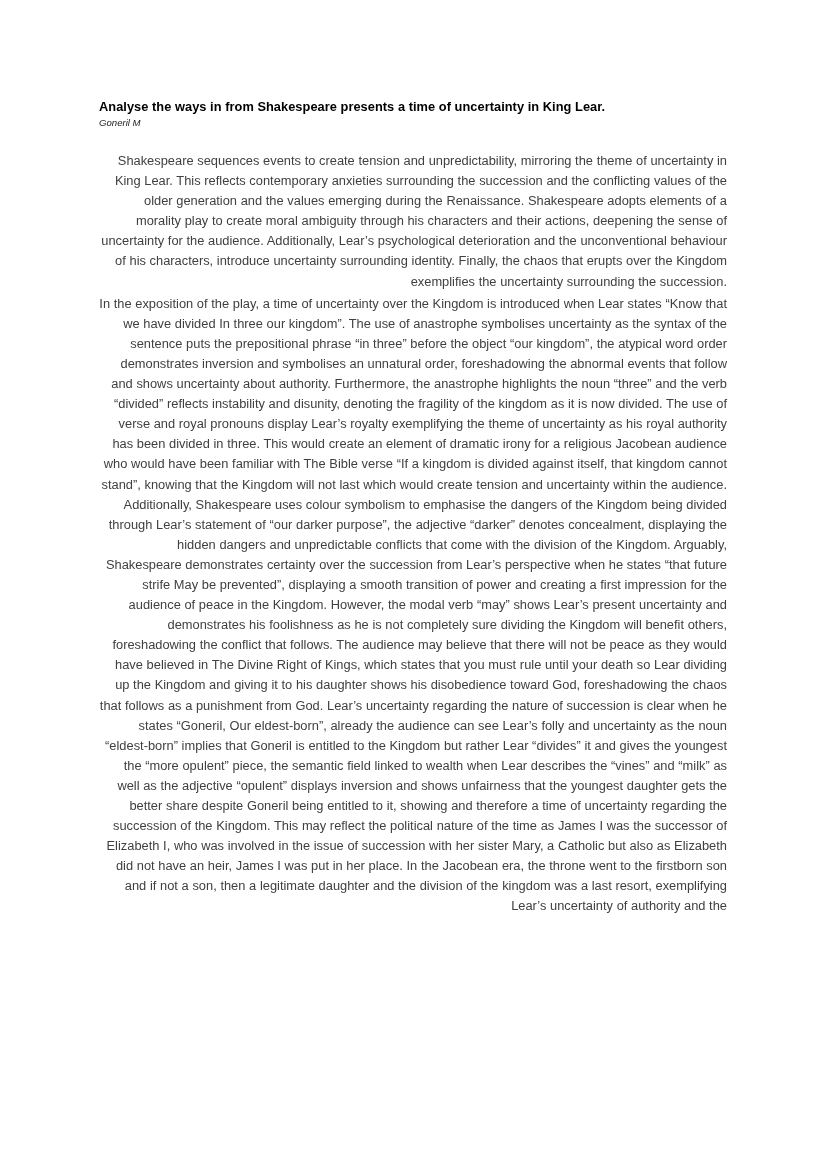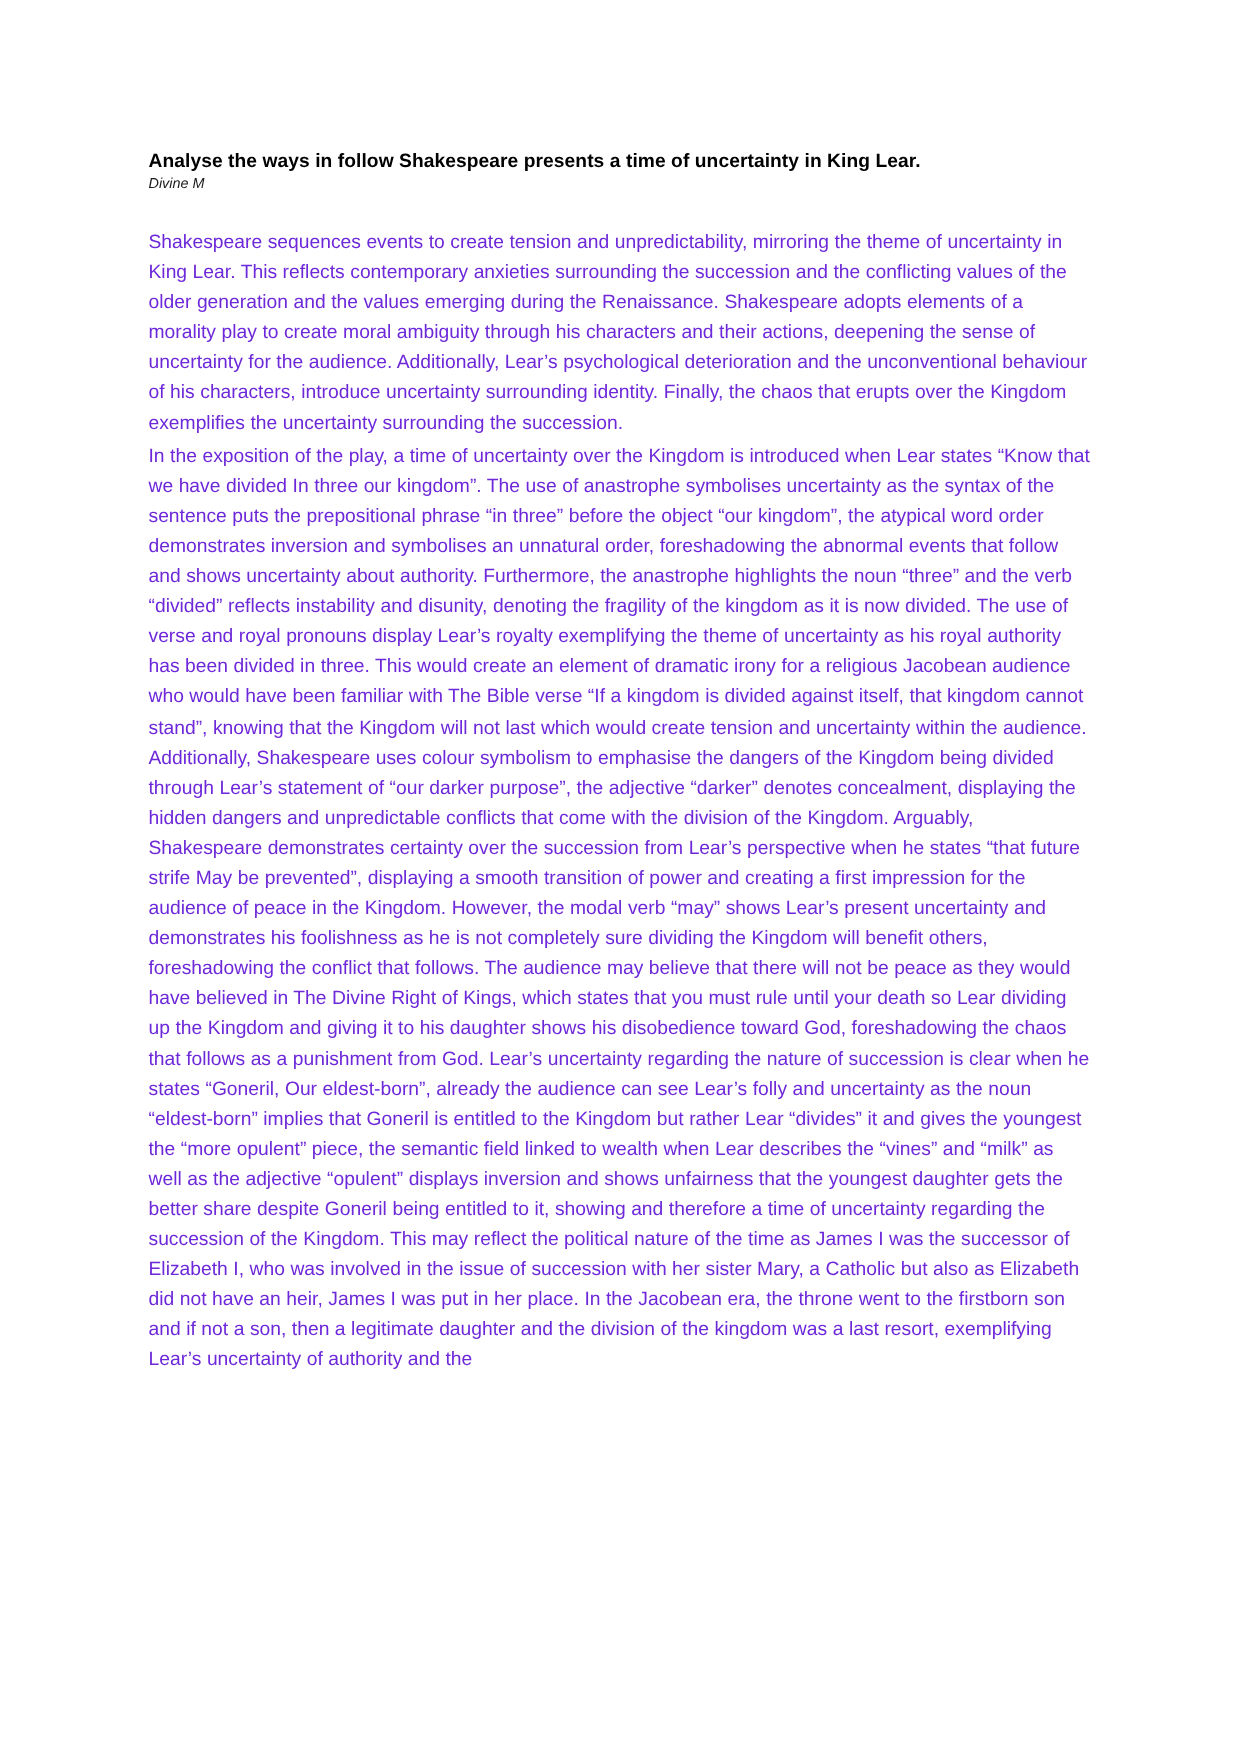--- a/index.html
+++ b/index.html
@@ -46,42 +46,42 @@
     font-style: italic;
     line-height: 13px;
     margin: 0;
     color: #1a1a1a;
   }
 
   .para {
     font-size: 12.85px;
     line-height: 20.1px;
     margin: 0;
-    color: #6d28d9;
-    text-align: left;
+    color: #404040;
+    text-align: right;
     letter-spacing: 0.005px;
     word-spacing: 0.1px;
   }
 
   .para-first {
     margin-top: 22px;
   }
 
   .para-next {
     margin-top: 2px;
   }
 </style>
 </head>
 <body>
 
 <div class="page">
   <div class="doc-body">
 
-    <h1 class="essay-title">Analyse the ways in follow Shakespeare presents a time of uncertainty in King Lear.</h1>
+    <h1 class="essay-title">Analyse the ways in from Shakespeare presents a time of uncertainty in King Lear.</h1>
 
-    <div class="essay-byline">Divine M</div>
+    <div class="essay-byline">Goneril M</div>
 
     <p class="para para-first">Shakespeare sequences events to create tension and unpredictability, mirroring the theme of uncertainty in King Lear. This reflects contemporary anxieties surrounding the succession and the conflicting values of the older generation and the values emerging during the Renaissance. Shakespeare adopts elements of a morality play to create moral ambiguity through his characters and their actions, deepening the sense of uncertainty for the audience. Additionally, Lear’s psychological deterioration and the unconventional behaviour of his characters, introduce uncertainty surrounding identity. Finally, the chaos that erupts over the Kingdom exemplifies the uncertainty surrounding the succession.</p>
 
     <p class="para para-next">In the exposition of the play, a time of uncertainty over the Kingdom is introduced when Lear states “Know that we have divided In three our kingdom”. The use of anastrophe symbolises uncertainty as the syntax of the sentence puts the prepositional phrase “in three” before the object “our kingdom”, the atypical word order demonstrates inversion and symbolises an unnatural order, foreshadowing the abnormal events that follow and shows uncertainty about authority. Furthermore, the anastrophe highlights the noun “three” and the verb “divided” reflects instability and disunity, denoting the fragility of the kingdom as it is now divided. The use of verse and royal pronouns display Lear’s royalty exemplifying the theme of uncertainty as his royal authority has been divided in three. This would create an element of dramatic irony for a religious Jacobean audience who would have been familiar with The Bible verse “If a kingdom is divided against itself, that kingdom cannot stand”, knowing that the Kingdom will not last which would create tension and uncertainty within the audience. Additionally, Shakespeare uses colour symbolism to emphasise the dangers of the Kingdom being divided through Lear’s statement of “our darker purpose”, the adjective “darker” denotes concealment, displaying the hidden dangers and unpredictable conflicts that come with the division of the Kingdom. Arguably, Shakespeare demonstrates certainty over the succession from Lear’s perspective when he states “that future strife May be prevented”, displaying a smooth transition of power and creating a first impression for the audience of peace in the Kingdom. However, the modal verb “may” shows Lear’s present uncertainty and demonstrates his foolishness as he is not completely sure dividing the Kingdom will benefit others, foreshadowing the conflict that follows. The audience may believe that there will not be peace as they would have believed in The Divine Right of Kings, which states that you must rule until your death so Lear dividing up the Kingdom and giving it to his daughter shows his disobedience toward God, foreshadowing the chaos that follows as a punishment from God. Lear’s uncertainty regarding the nature of succession is clear when he states “Goneril, Our eldest-born”, already the audience can see Lear’s folly and uncertainty as the noun “eldest-born” implies that Goneril is entitled to the Kingdom but rather Lear “divides” it and gives the youngest the “more opulent”  piece, the semantic field linked to wealth when Lear describes the “vines” and “milk” as well as the adjective “opulent” displays inversion and shows unfairness that the youngest daughter gets the better share despite Goneril being entitled to it, showing and therefore a time of uncertainty regarding the succession of the Kingdom. This may reflect the political nature of the time as James I was the successor of Elizabeth I, who was involved in the issue of succession with her sister Mary, a Catholic but also as Elizabeth did not have an heir, James I was put in her place. In the Jacobean era, the throne went to the firstborn son and if not a son, then a legitimate daughter and the division of the kingdom was a last resort, exemplifying Lear’s uncertainty of authority and the</p>
 
   </div>
 </div>
 
 </body></html>

